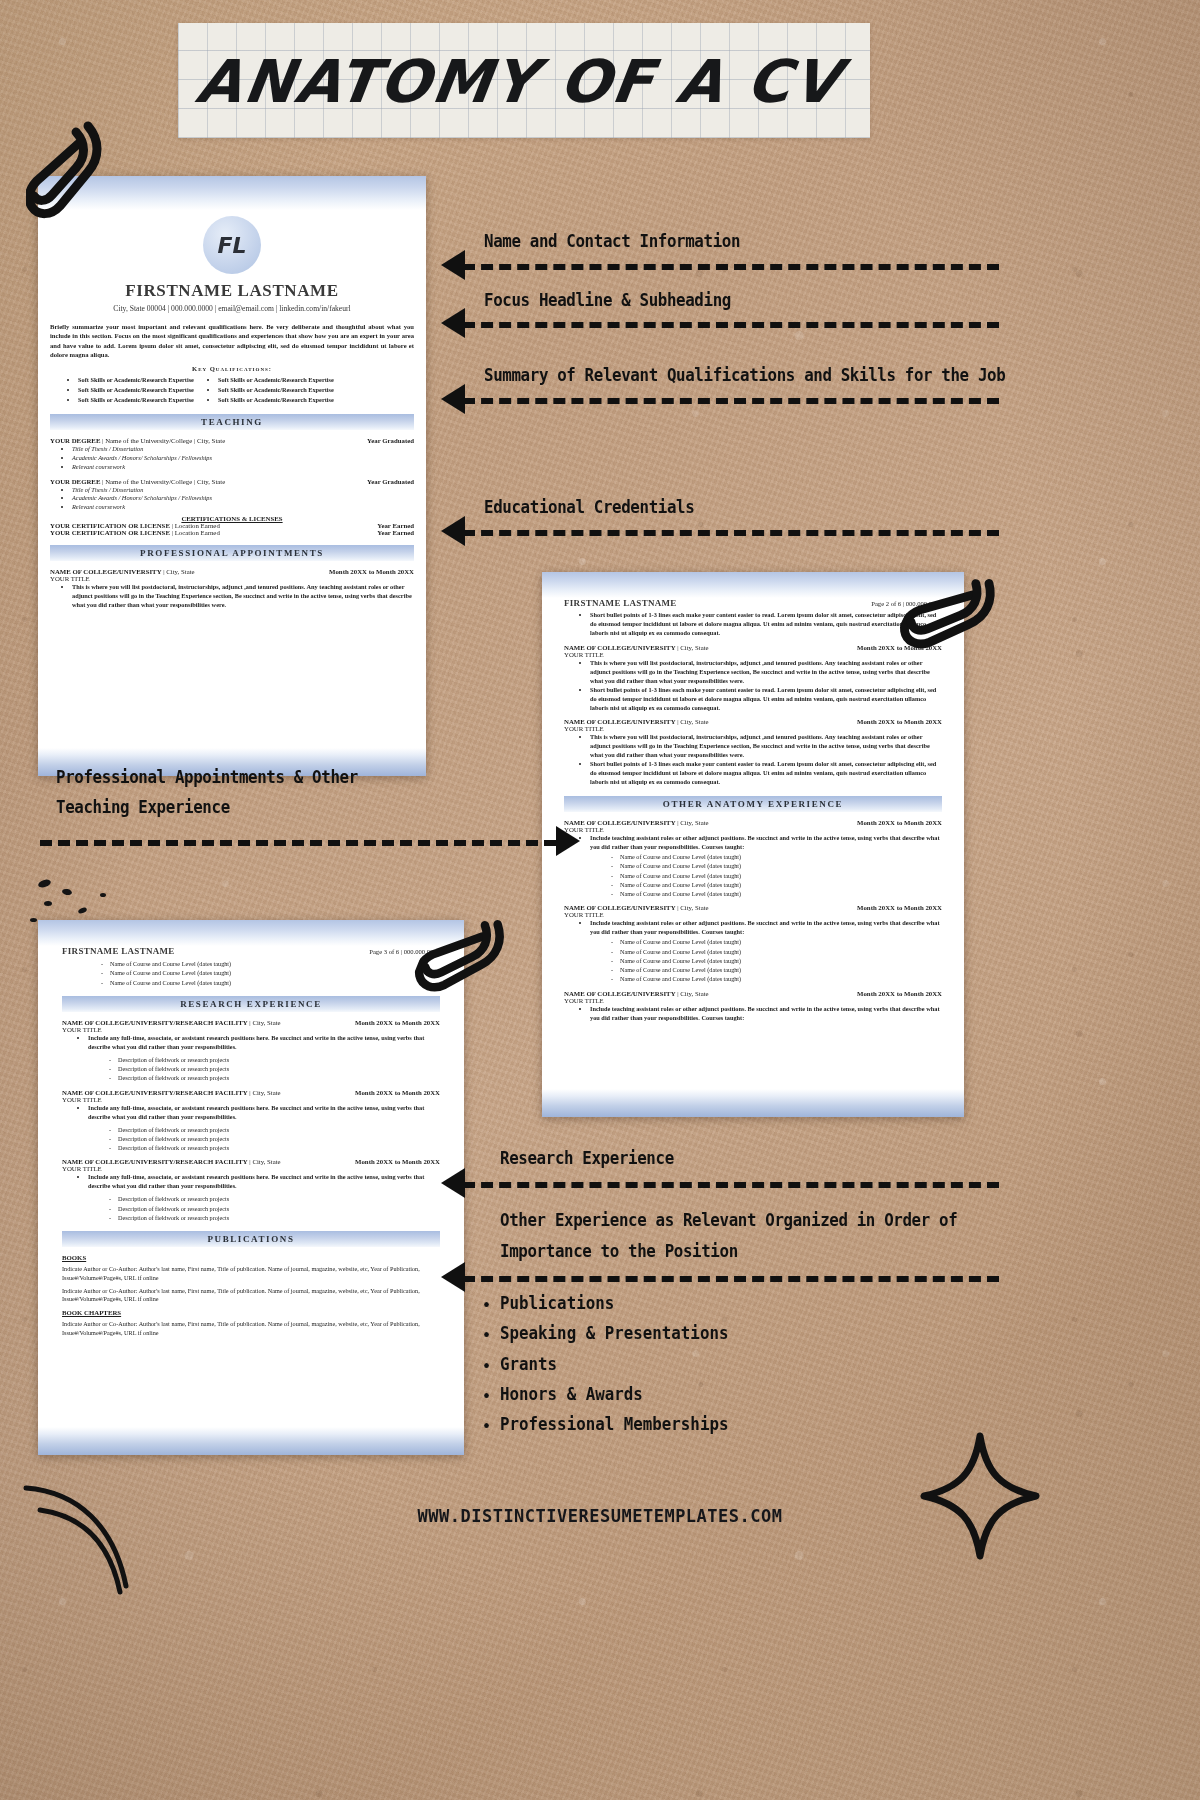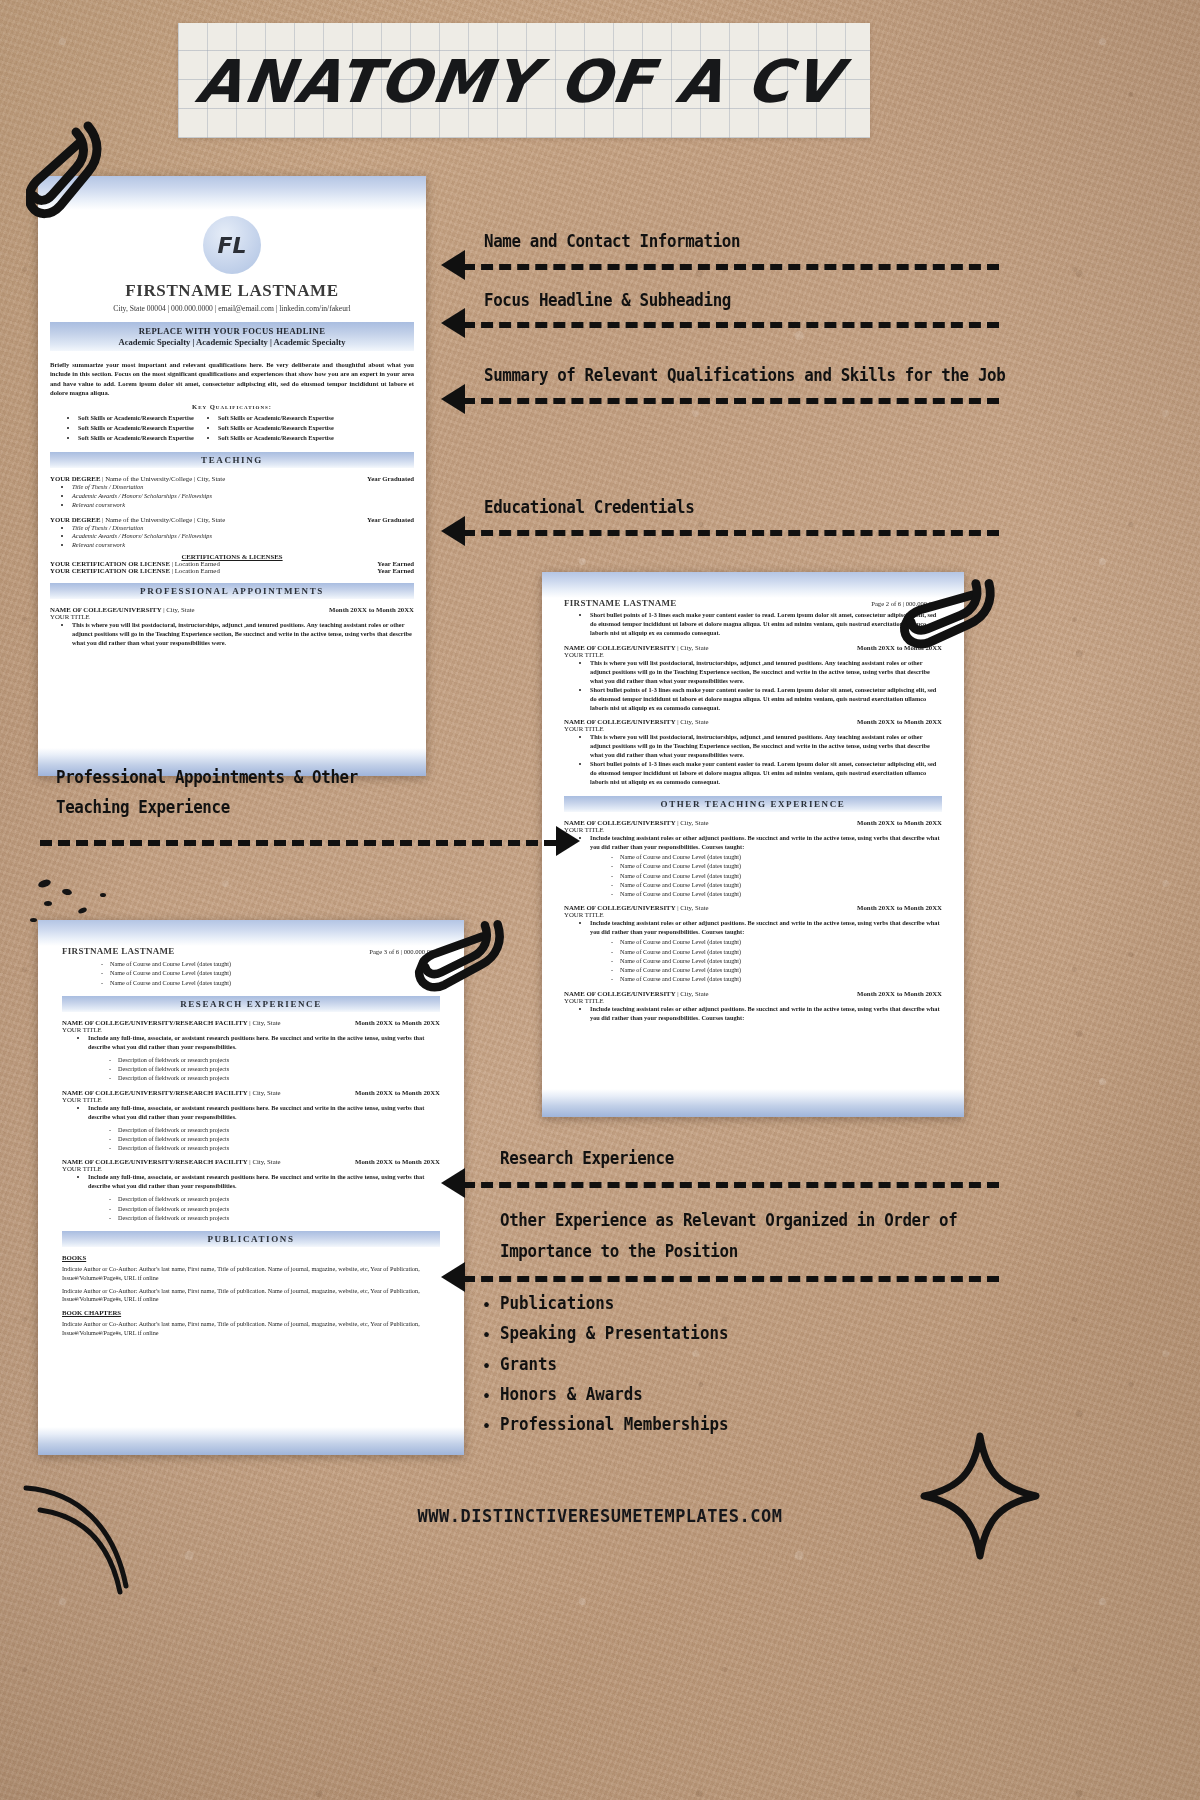--- a/index.html
+++ b/index.html
@@ -150,24 +150,20 @@
 <div id="title-card">
   <div id="title-text">ANATOMY OF A CV</div>
 </div>
 
 <div class="cvpage" id="page1">
   <div class="topband"></div>
   <div class="pbody">
     <div class="avatar">FL</div>
     <div class="cvname">FIRSTNAME LASTNAME</div>
     <div class="cvcontact">City, State 00004 | 000.000.0000 | email@email.com | linkedin.com/in/fakeurl</div>
-    <div class="bluebar">
-      <div class="l1">REPLACE WITH YOUR FOCUS HEADLINE</div>
-      <div class="l2">Academic Specialty  |  Academic Specialty  |  Academic Specialty</div>
-    </div>
     <div class="summary">Briefly summarize your most important and relevant qualifications here. Be very deliberate and thoughtful about what you include in this section. Focus on the most significant qualifications and experiences that show how you are an expert in your area and have value to add. Lorem ipsum dolor sit amet, consectetur adipiscing elit, sed do eiusmod tempor incididunt ut labore et dolore magna aliqua.</div>
     <div class="kqtitle">Key Qualifications:</div>
     <div class="kqcols">
       <ul>
           <li>Soft Skills or Academic/Research Expertise</li>
           <li>Soft Skills or Academic/Research Expertise</li>
           <li>Soft Skills or Academic/Research Expertise</li>
         </ul>
       <ul>
           <li>Soft Skills or Academic/Research Expertise</li>
@@ -253,21 +249,21 @@
         <div class="eorg">NAME OF COLLEGE/UNIVERSITY<span> | City, State</span></div>
         <div class="edate">Month 20XX to Month 20XX</div>
       </div>
       <div class="etitle">YOUR TITLE</div>
       <ul class="ebul" style="padding-left:26px">
         <li class="plain">This is where you will list postdoctoral, instructorships, adjunct ,and tenured positions. Any teaching assistant roles or other adjunct positions will go in the Teaching Experience section, Be succinct and write in the active tense, using verbs that describe what you did rather than what your responsibilities were.</li>
             <li class="plain">Short bullet points of 1-3 lines each make your content easier to read. Lorem ipsum dolor sit amet, consectetur adipiscing elit, sed do eiusmod tempor incididunt ut labore et dolore magna aliqua. Ut enim ad minim veniam, quis nostrud exercitation ullamco laboris nisi ut aliquip ex ea commodo consequat.</li>
       </ul>
     </div>
       </div>
-    <div class="sectionbar">OTHER TEACHING EXPERIENCE</div>
+    <div class="sectionbar">OTHER ANATOMY EXPERIENCE</div>
     <div>
     <div class="entry">
       <div class="erow">
         <div class="eorg">NAME OF COLLEGE/UNIVERSITY<span> | City, State</span></div>
         <div class="edate">Month 20XX to Month 20XX</div>
       </div>
       <div class="etitle">YOUR TITLE</div>
       <ul class="ebul" style="padding-left:26px">
         <li class="plain">Include teaching assistant roles or other adjunct positions. Be succinct and write in the active tense, using verbs that describe what you did rather than your responsibilities. Courses taught:</li>
       </ul>

